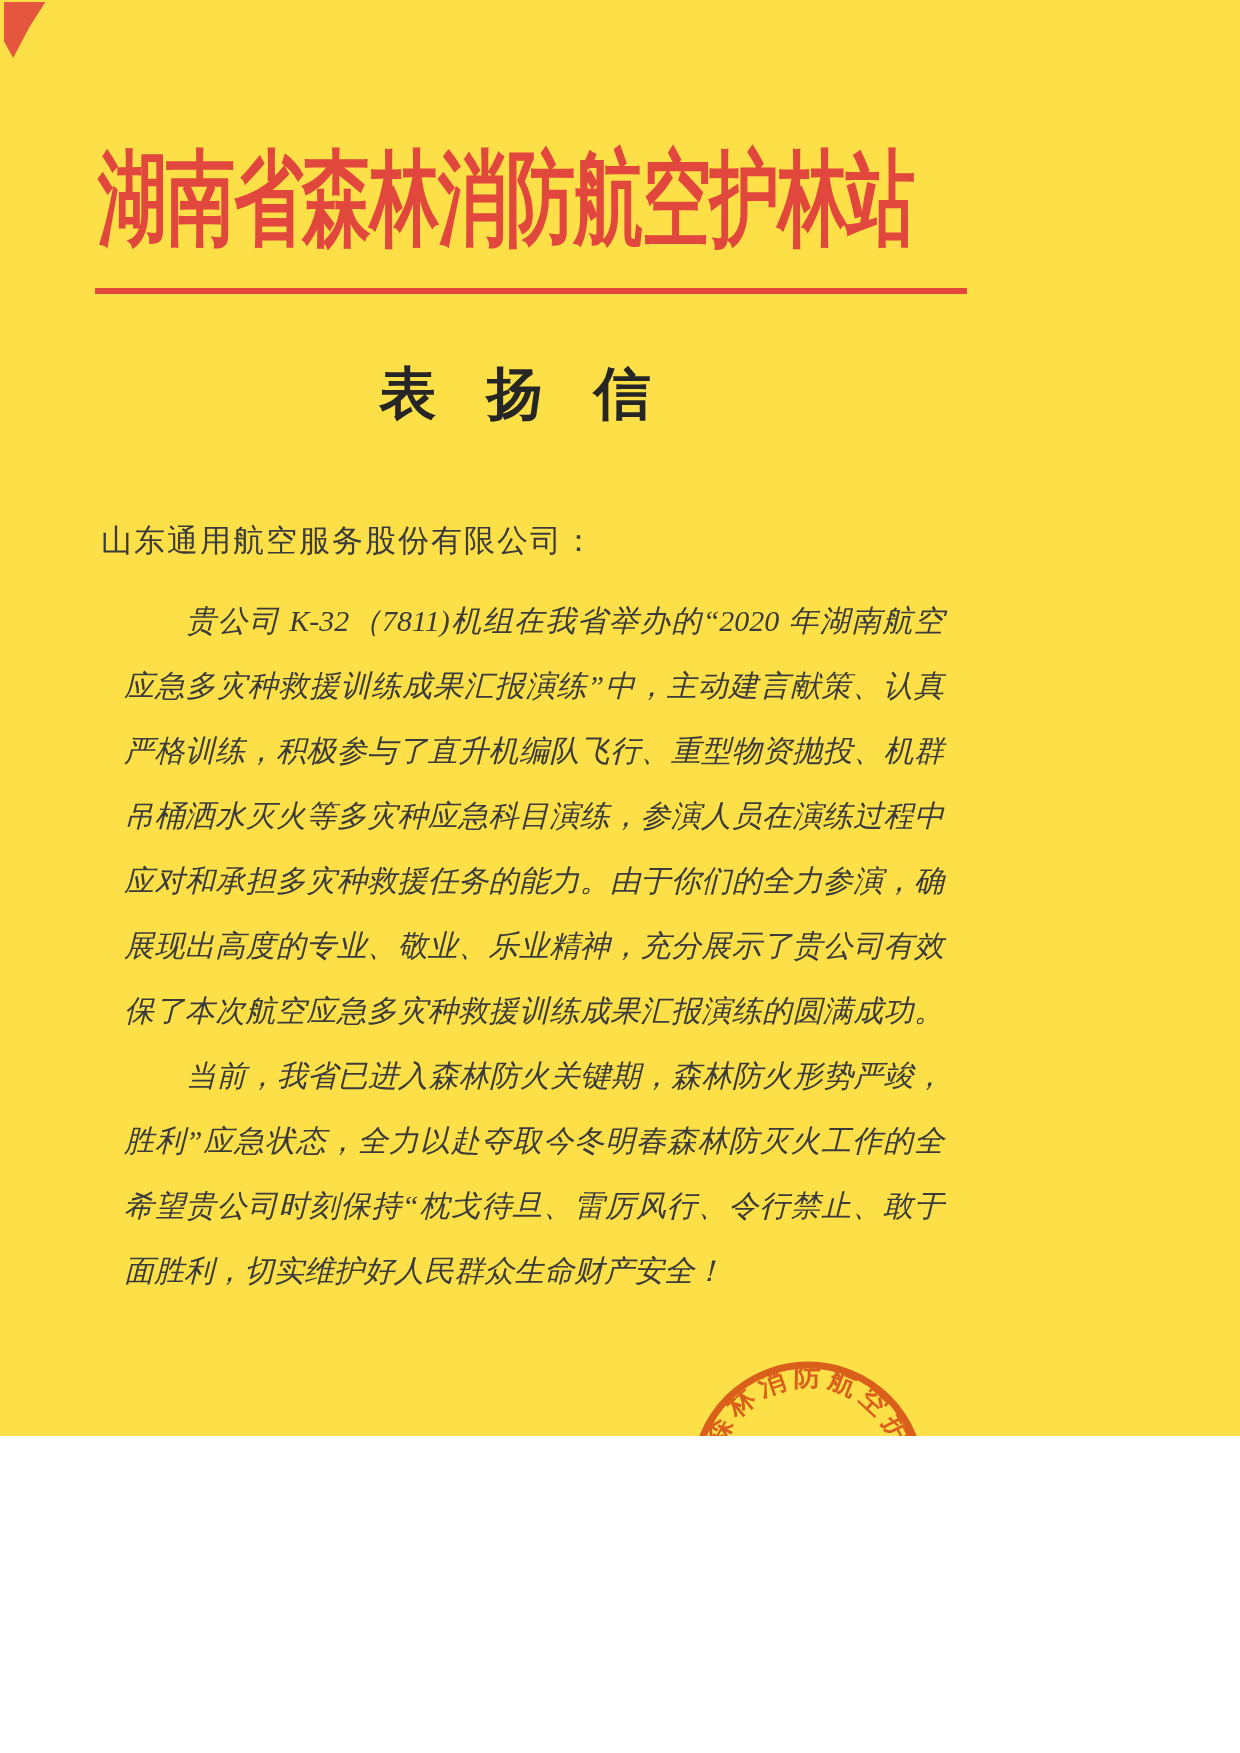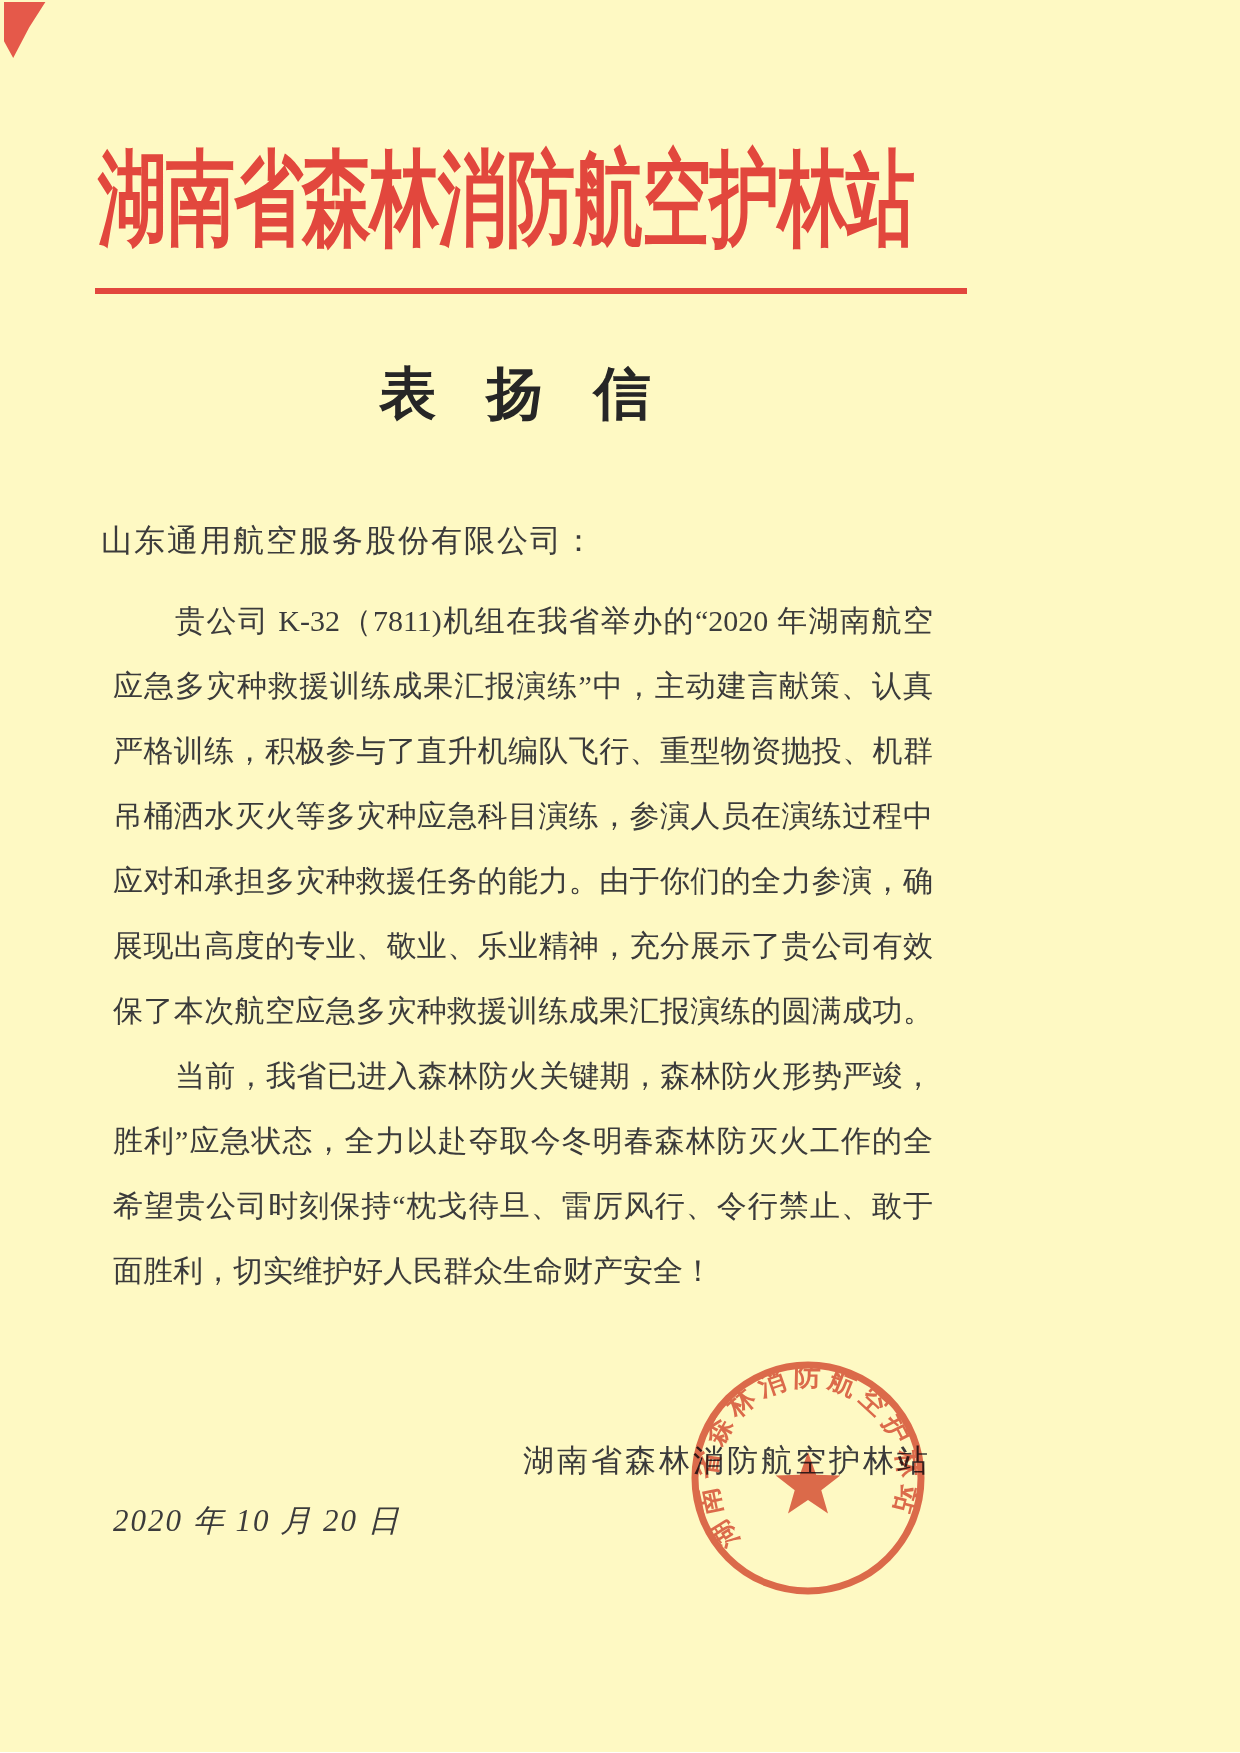--- a/index.html
+++ b/index.html
@@ -6,22 +6,22 @@
     --header_red: #e2473d;
     --rule_red: #e2473d;
     --seal_red: #d8584b;
     --ink: #3b3b3b;
     --title_ink: #262626;
   }
   * { margin:0; padding:0; box-sizing:border-box; }
   html,body { background:#ffffff; }
   .page {
     position:relative;
-    width:1240px; height:1752px;
-    background:#fef9c3;
+    width:1240px; height:1436px;
+    background:#fde047;
     font-family:"Liberation Serif", serif;
     overflow:hidden;
   }
   
   .scan-mark {
     position:absolute; left:4px; top:2px; width:46px; height:56px;
     background:var(--header_red);
     clip-path:polygon(0 0, 90% 0, 55% 45%, 20% 100%, 0 70%);
     opacity:.9;
   }
@@ -39,22 +39,23 @@
     position:absolute; left:79px; top:356px; width:872px;
     text-align:center; text-indent:18px;
     font-size:57px; font-weight:bold; letter-spacing:18px;
     color:var(--title_ink);
   }
   .salutation {
     position:absolute; left:101px; top:520px; width:820px;
     font-size:31px; color:var(--ink); letter-spacing:2px;
   }
   .body-block {
-    position:absolute; left:113px; top:588px; width:820px;
+    position:absolute; left:124px; top:588px; width:820px;
     color:var(--ink);
+    font-style:italic;
   }
   .line {
     height:65px; line-height:65px; font-size:30px;
     white-space:nowrap;
   }
   .line.j {
     white-space:normal;
     text-align:justify;
     text-align-last:justify;
     -moz-text-align-last:justify;

